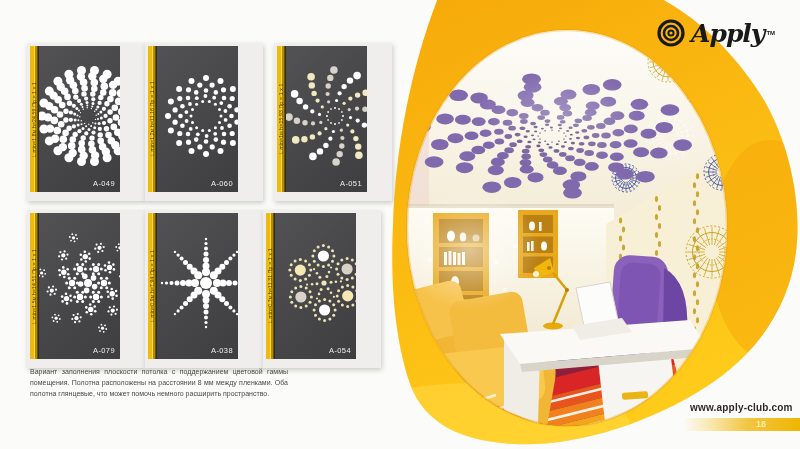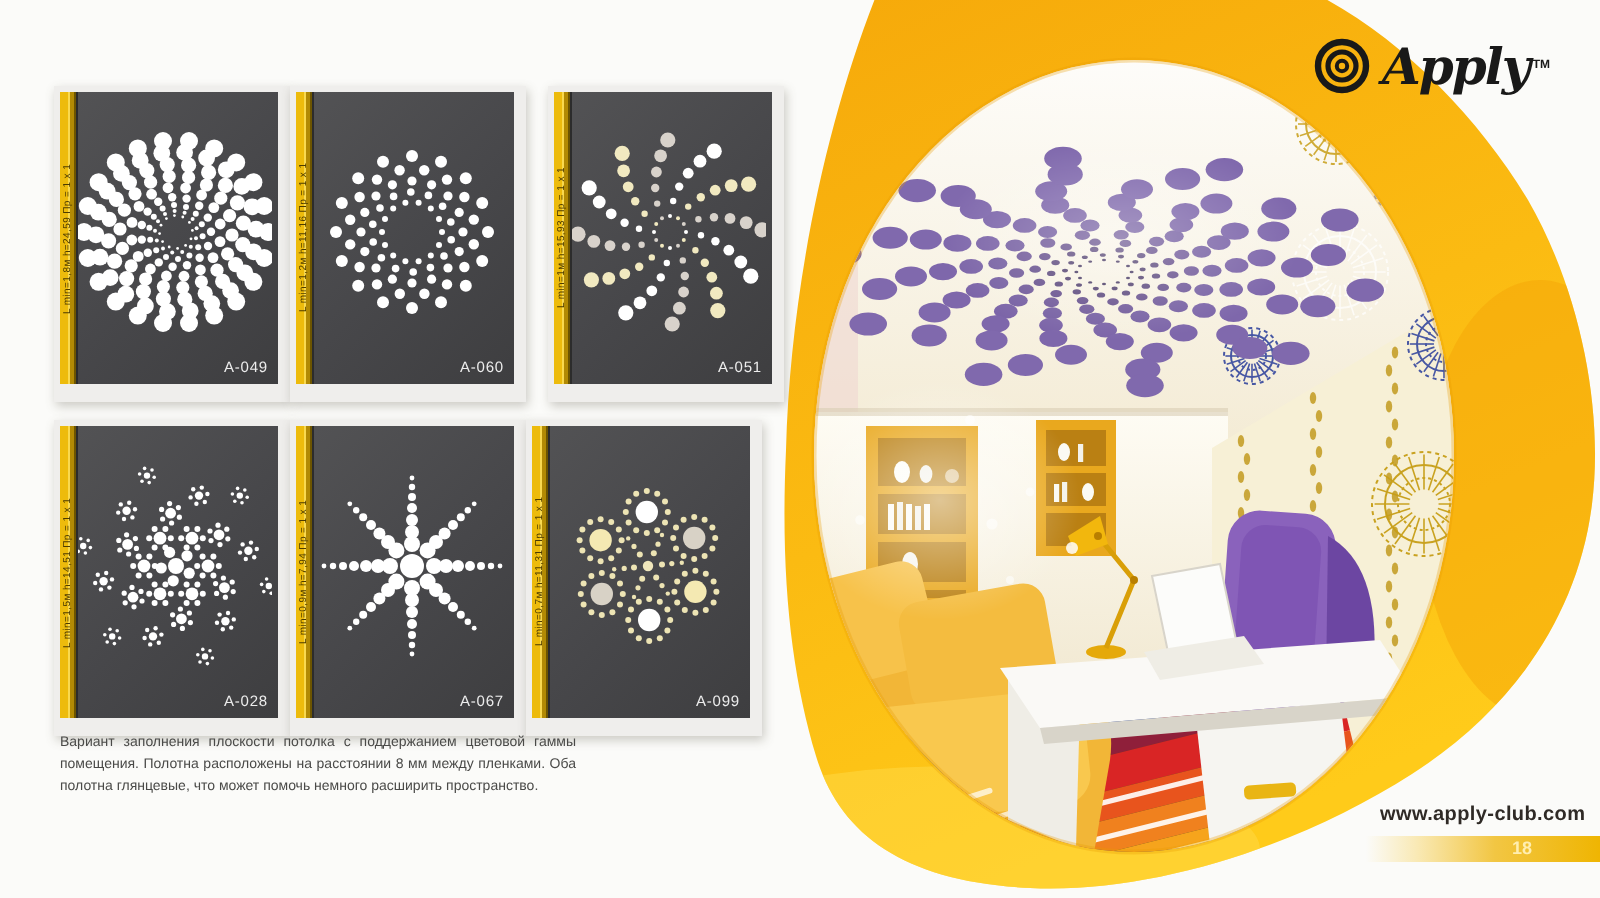--- a/index.html
+++ b/index.html
@@ -1,21 +1,21 @@
 <!DOCTYPE html>
 <html><head>
 <meta charset="utf-8">
 <style>
   html,body{margin:0;padding:0;background:#e9e9e9;}
   .page{position:relative;width:800px;height:449px;background:#fbfbf9;overflow:hidden;
         font-family:"Liberation Sans",sans-serif;}
   
   .card{position:absolute;width:112px;height:152px;background:#efeeec;padding:3px;
         box-shadow:1px 2px 5px rgba(90,85,70,.30);}
-  .panel{position:relative;width:109px;height:146px;overflow:hidden;
+  .panel{position:relative;width:90px;height:146px;overflow:hidden;
          background:linear-gradient(135deg,#535355 0%,#47474a 55%,#3e3e40 100%);}
   .stripe{position:absolute;left:0;top:0;bottom:0;width:9px;z-index:2;
           background:linear-gradient(to right,#edbb0c 0 4px,#f9d94f 4px 5px,#b28a04 5px 7px,#6d5500 7px 8px,#2c2c2c 8px 9px);}
   .stripe-label{position:absolute;left:0px;top:0;height:146px;width:8px;
           writing-mode:vertical-rl;transform:rotate(180deg);
           font-size:5px;line-height:8px;letter-spacing:.2px;color:#4c3b00;white-space:nowrap;
           text-align:center;}
   .pattern{position:absolute;left:0;top:0;width:106px;height:146px;z-index:1;}
   .code{position:absolute;right:5px;bottom:4px;z-index:3;color:#ededed;font-size:7.5px;letter-spacing:.4px;}
   
@@ -546,21 +546,21 @@
           <circle cx="108.1" cy="80.8" r="0.9" fill="#FFFFFF"></circle>
           <circle cx="105.6" cy="83.6" r="0.9" fill="#FFFFFF"></circle>
           <circle cx="101.9" cy="82.8" r="0.9" fill="#FFFFFF"></circle>
           <circle cx="100.8" cy="79.2" r="0.9" fill="#FFFFFF"></circle>
           <circle cx="103.3" cy="76.5" r="0.9" fill="#FFFFFF"></circle>
           <circle cx="106.9" cy="77.3" r="0.9" fill="#FFFFFF"></circle>
         </svg>
       <div class="stripe">
         <span class="stripe-label">L min=1,5м  h=14,51  Пр = 1 х 1</span>
       </div>
-      <span class="code">A-028</span>
+      <span class="code">A-079</span>
     </div>
   </div>
   <div class="card" style="left:145px;top:210px">
     <div class="panel">
       <svg class="pattern" viewBox="0 0 106 146">
           <circle cx="58.0" cy="70.0" r="6.0" fill="#FFFFFF"></circle>
           <circle cx="69.0" cy="70.0" r="4.0" fill="#FFFFFF"></circle>
           <circle cx="75.0" cy="70.0" r="3.5" fill="#FFFFFF"></circle>
           <circle cx="81.0" cy="70.0" r="3.0" fill="#FFFFFF"></circle>
           <circle cx="87.0" cy="70.0" r="2.5" fill="#FFFFFF"></circle>
@@ -613,21 +613,21 @@
           <circle cx="70.0" cy="58.0" r="3.5" fill="#FFFFFF"></circle>
           <circle cx="74.3" cy="53.7" r="3.0" fill="#FFFFFF"></circle>
           <circle cx="78.5" cy="49.5" r="2.5" fill="#FFFFFF"></circle>
           <circle cx="82.4" cy="45.6" r="2.0" fill="#FFFFFF"></circle>
           <circle cx="85.9" cy="42.1" r="1.6" fill="#FFFFFF"></circle>
           <circle cx="89.1" cy="38.9" r="1.2" fill="#FFFFFF"></circle>
         </svg>
       <div class="stripe">
         <span class="stripe-label">L min=0,9м  h=7,94  Пр = 1 х 1</span>
       </div>
-      <span class="code">A-067</span>
+      <span class="code">A-038</span>
     </div>
   </div>
   <div class="card" style="left:263px;top:210px">
     <div class="panel">
       <svg class="pattern" viewBox="0 0 106 146">
           <circle cx="58.0" cy="70.0" r="2.6" fill="#efe6bb"></circle>
           <circle cx="81.7" cy="82.9" r="5.6" fill="#f4e9b2"></circle>
           <circle cx="92.2" cy="82.9" r="1.5" fill="#ede4b4"></circle>
           <circle cx="90.8" cy="88.2" r="1.5" fill="#ede4b4"></circle>
           <circle cx="86.9" cy="92.0" r="1.5" fill="#ede4b4"></circle>
@@ -720,21 +720,21 @@
           <circle cx="81.1" cy="45.5" r="1.5" fill="#ede4b4"></circle>
           <circle cx="86.3" cy="46.9" r="1.5" fill="#ede4b4"></circle>
           <circle cx="90.2" cy="50.7" r="1.5" fill="#ede4b4"></circle>
           <circle cx="65.0" cy="69.3" r="1.5" fill="#ede4b4"></circle>
           <circle cx="69.9" cy="68.8" r="1.3" fill="#ede4b4"></circle>
           <circle cx="74.9" cy="68.4" r="1.1" fill="#ede4b4"></circle>
         </svg>
       <div class="stripe">
         <span class="stripe-label">L min=0,7м  h=11,31  Пр = 1 х 1</span>
       </div>
-      <span class="code">A-099</span>
+      <span class="code">A-054</span>
     </div>
   </div>
 
   <div class="desc">Вариант заполнения плоскости потолка с поддержанием цветовой гаммы помещения. Полотна расположены на расстоянии 8 мм между пленками. Оба полотна глянцевые, что может помочь немного расширить пространство.</div>
 
   <div class="bar-right">
     <span>18</span>
   </div>
   <div class="website">www.apply-club.com</div>
 

